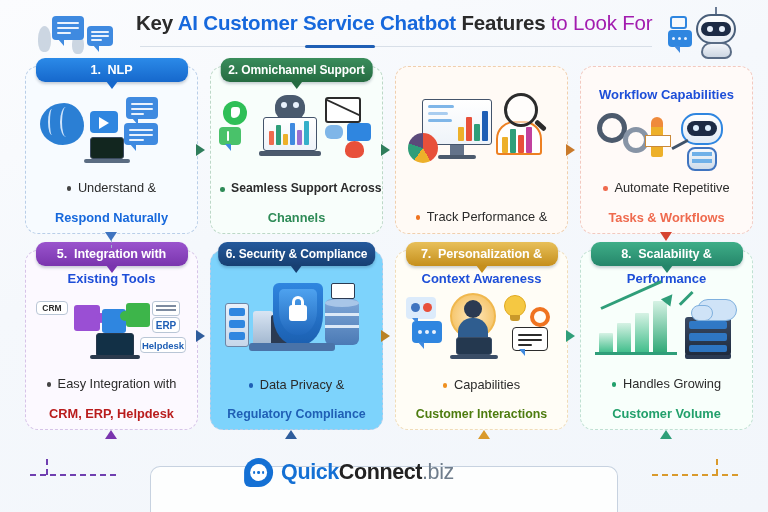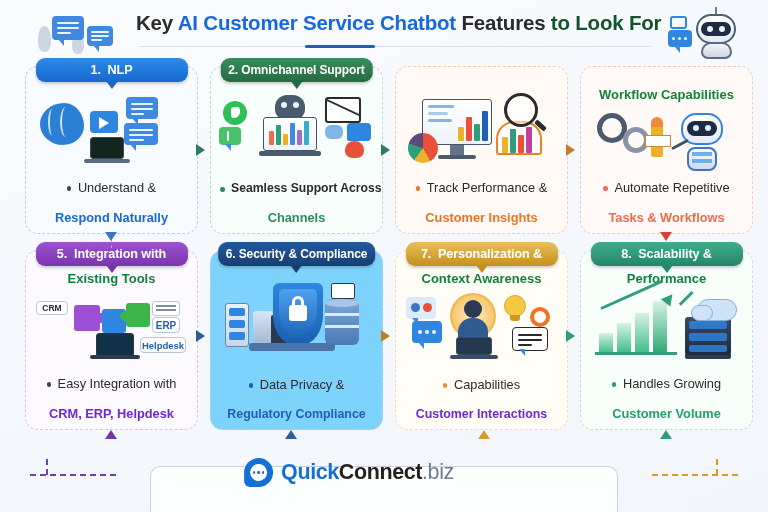--- a/index.html
+++ b/index.html
@@ -22,21 +22,21 @@
     left: 136px; top: 11px;
     width: 536px;
     text-align: left;
     font-size: 20.5px;
     font-weight: bold;
     color: #2b2b2b;
     letter-spacing: -0.2px;
     white-space: nowrap;
   }
   .hdr-title .accent { color: #1668dc; }
-  .hdr-title .light { font-weight: bold; color: #14532d; }
+  .hdr-title .light { font-weight: normal; color: #a21caf; }
   .hdr-rule {
     position: absolute;
     left: 140px; top: 46px;
     width: 512px; height: 1px;
     background: #d8dfe8;
   }
   .hdr-rule-accent {
     position: absolute;
     left: 305px; top: 45px;
     width: 70px; height: 2.5px;
@@ -149,21 +149,21 @@
     border-right: 6px solid transparent;
     border-top: 8px solid var(--pill-tip, #1668dc);
   }
   .card-subtitle {
     position: absolute;
     top: 20px;
     width: 100%;
     text-align: center;
     font-size: 13px;
     font-weight: bold;
-    color: #15803d;
+    color: #1d4ed8;
     white-space: nowrap;
   }
 
   .art {
     position: absolute;
     left: 8px;
     width: 157px;
     height: 72px;
   }
   .card.r1 .art { top: 26px; }
@@ -451,21 +451,20 @@
       <div class="sh" style="left:92px; top:28px; width:46px; height:34px; background:#ffffff; border:2px solid #ed8022; border-radius:18px 18px 3px 3px;"></div>
       <div class="bar" style="left:98px; bottom:12px; width:6px; height:16px; background:#edb02a;"></div>
       <div class="bar" style="left:106px;bottom:12px; width:6px; height:24px; background:#2f9e79;"></div>
       <div class="bar" style="left:114px;bottom:12px; width:6px; height:18px; background:#e8503a;"></div>
       <div class="bar" style="left:122px;bottom:12px; width:6px; height:26px; background:#c2419e;"></div>
       <div class="circ" style="left:100px; top:0px; width:34px; height:34px; border:3.5px solid #2b2b2b; background:rgba(255,255,255,.55);"></div>
       <div class="sh" style="left:130px; top:30px; width:13px; height:5px; background:#2b2b2b; border-radius:2px; transform:rotate(42deg);"></div>
     </div>
     <div class="bullet-wrap">
       <div class="bullet-line1" style="--dot:#ef7320;">Track Performance &amp;</div>
-      <div class="bullet-line2" style="color:#ef7320;">Customer Insights</div>
     </div>
   </div>
 
   <div class="card r1 c4 has-sub" style="border-color:#f2c9c0; background:#fffaf8;">
     <div class="card-subtitle">Workflow Capabilities</div>
     <div class="art" style="top:40px;">
       <div class="gear" style="left:8px;  top:6px;  width:30px; height:30px; border-color:#4c5a6d;"></div>
       <div class="gear" style="left:34px; top:20px; width:26px; height:26px; border-color:#8794a6;"></div>
       <div class="sh" style="left:62px; top:16px; width:12px; height:34px; background:#edb02a; border-radius:2px;"></div>
       <div class="sh" style="left:56px; top:28px; width:26px; height:12px; background:#ffffff; border:1.5px solid #c9893a;"></div>
@@ -501,21 +500,21 @@
       <div class="tag" style="left:118px;top:24px; width:28px; color:#1f5fb5; font-size:10px; height:16px; line-height:15px;">ERP</div>
       <div class="sh" style="left:118px;top:8px; width:28px; height:15px; background:#ffffff; border:1.2px solid #b9c6d6; border-radius:3px;"></div>
       <div class="sh" style="left:122px;top:12px; width:20px; height:2px; background:#7d8ba0;"></div>
       <div class="sh" style="left:122px;top:16px; width:20px; height:2px; background:#7d8ba0;"></div>
       <div class="tag" style="left:106px;top:44px; width:46px; color:#1f5fb5; font-size:9.5px; height:16px; line-height:15px;">Helpdesk</div>
       <div class="mini-screen" style="left:62px; top:40px; width:38px; height:24px; background:#123046; border-color:#27384c;"></div>
       <div class="sh" style="left:56px; top:62px; width:50px; height:4px; background:#2b3a4d; border-radius:2px;"></div>
     </div>
     <div class="bullet-wrap">
       <div class="bullet-line1" style="--dot:#444;">Easy Integration with</div>
-      <div class="bullet-line2" style="color:#6d28d9;">CRM, ERP, Helpdesk</div>
+      <div class="bullet-line2" style="color:#b91c1c;">CRM, ERP, Helpdesk</div>
     </div>
   </div>
 
   <div class="card r2 c2" style="border-color:#bdcde6; background:#7dd3fc;">
     <div class="card-pill" style="background:linear-gradient(180deg,#24599c,#173f72); --pill-tip:#173f72; font-size:12px;">
       <span>6.</span>
       <span>Security &amp; Compliance</span>
     </div>
     <div class="art" style="top:30px; height:76px;">
       <div class="sh" style="left:6px;  top:22px; width:24px; height:44px; background:linear-gradient(180deg,#e9f1fb,#c7d7ea); border:1.5px solid #6d85a5; border-radius:3px;"></div>
@@ -566,21 +565,21 @@
       <div class="sh" style="left:106px; top:22px; width:10px; height:6px; background:#c9992a; border-radius:0 0 3px 3px;"></div>
       <div class="gear" style="left:126px; top:14px; width:20px; height:20px; border-color:#ef7320; border-width:4px;"></div>
       <div class="chat-bubble" style="left:108px; top:34px; width:36px; height:24px; background:#ffffff; border:1.5px solid #2b2b2b;">
         <div class="bub-line" style="left:5px; top:6px;  width:24px; background:#2b2b2b;"></div>
         <div class="bub-line" style="left:5px; top:11px; width:24px; background:#2b2b2b;"></div>
         <div class="bub-line" style="left:5px; top:16px; width:14px; background:#2b2b2b;"></div>
       </div>
     </div>
     <div class="bullet-wrap">
       <div class="bullet-line1" style="--dot:#ef9020;">Capabilities</div>
-      <div class="bullet-line2" style="color:#6d28d9; font-size:12.4px;">Customer Interactions</div>
+      <div class="bullet-line2" style="color:#4d7c0f; font-size:12.4px;">Customer Interactions</div>
     </div>
   </div>
 
   <div class="card r2 c4 has-sub" style="border-color:#bfe0d2; background:#f8fffb;">
     <div class="card-pill" style="background:linear-gradient(180deg,#3fae88,#25866a); --pill-tip:#25866a;">
       <span>8.</span>
       &nbsp;<span>Scalability &amp;</span>
     </div>
     <div class="card-subtitle">Performance</div>
     <div class="art" style="top:42px; height:66px;">

